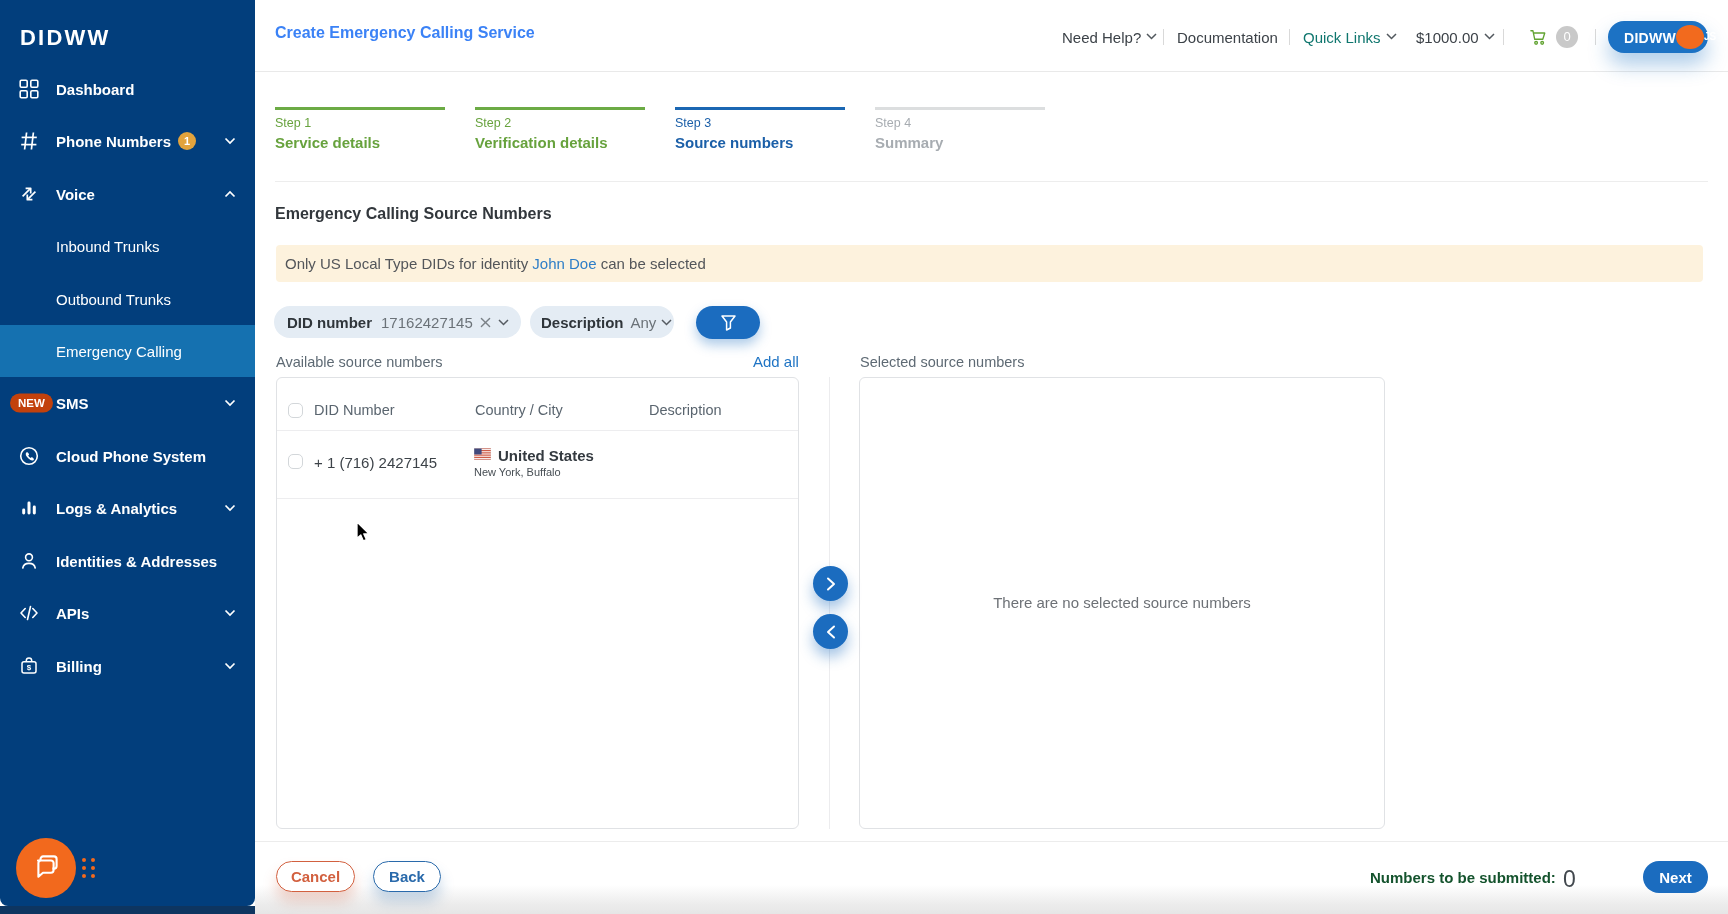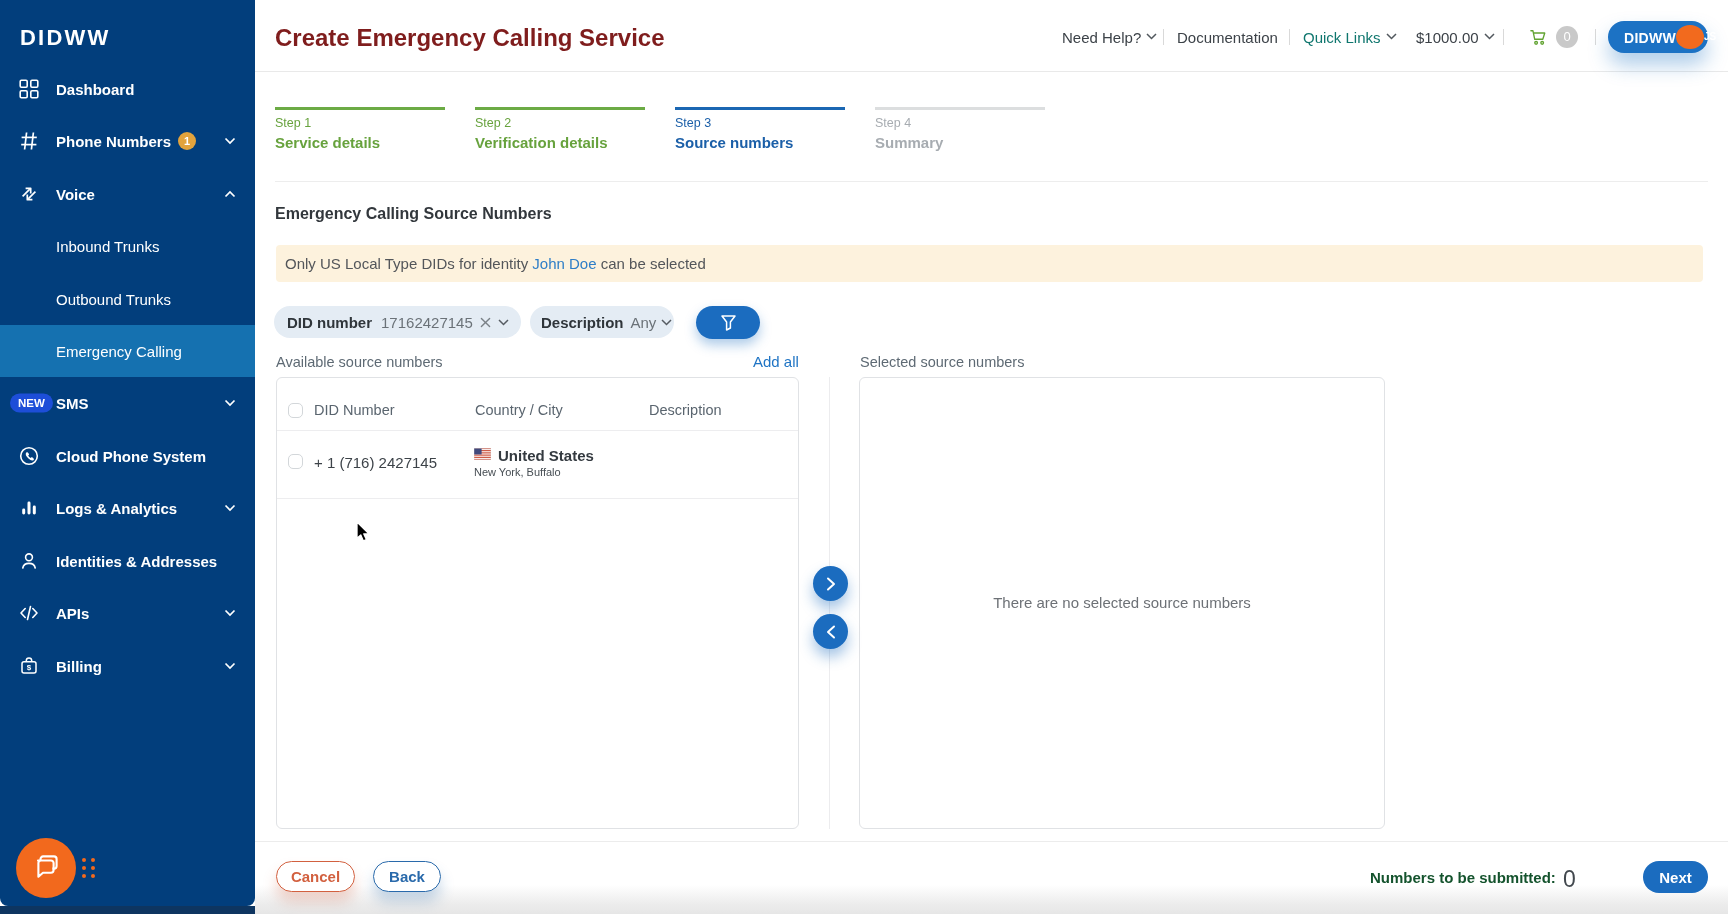--- a/index.html
+++ b/index.html
@@ -14,21 +14,21 @@
   .logo { position:absolute; left:20px; top:25px; color:#fff; font-size:22px; font-weight:700; letter-spacing:2.2px; }
   .navitem { position:absolute; left:0; width:255px; height:52px; color:#fff; }
   .navitem .icon { position:absolute; left:19px; top:50%; transform:translateY(-50%); width:20px; height:20px; }
   .navitem .lbl { position:absolute; left:56px; top:50%; transform:translateY(-50%); font-size:15px; font-weight:700; white-space:nowrap; }
   .navitem .sublbl { font-weight:400; }
   .navitem .chev { position:absolute; right:19px; top:50%; transform:translateY(-50%); }
   .activebg { position:absolute; left:0; top:325px; width:255px; height:52px; background:#1571b0; }
 
   
   #header { position:absolute; left:255px; top:0; width:1473px; height:72px; background:#fff; border-bottom:1px solid #e9e9e9; z-index:10;}
-  #title { position:absolute; left:20px; top:24px; font-size:24px; font-weight:700; color:#7f1d1d; }
+  #title { position:absolute; left:20px; top:24px; font-size:16px; font-weight:700; color:#3b82f6; }
 
   
   .stepbar { position:absolute; top:107px; width:170px; height:3px; }
   .steplbl { position:absolute; top:116px; font-size:12.5px; }
   .stepname { position:absolute; top:134px; font-size:15px; font-weight:700; }
   .green { color:#67a23d; } .bluetxt { color:#1b5fa8; } .graytxt { color:#a7acb1; }
 
   
   .hr1 { position:absolute; left:275px; top:181px; width:1433px; height:1px; background:#ededed; }
   #h2 { position:absolute; left:275px; top:205px; font-size:16px; font-weight:700; color:#32373c; }
@@ -130,21 +130,21 @@
       <span class="lbl sublbl">Inbound Trunks</span>
     </div>
   <div class="navitem" style="top:273px;">
       <span class="lbl sublbl">Outbound Trunks</span>
     </div>
   <div class="navitem" style="top:325px;">
       <span class="lbl sublbl">Emergency Calling</span>
     </div>
 
   <div class="navitem" style="top:377px;">
-    <span style="position:absolute; left:10px; top:50%; transform:translateY(-50%); height:19px; padding:0 8px; border-radius:10px; background:#1d4ed8; color:#fff; font-size:11.5px; font-weight:700; line-height:19px;">NEW</span>
+    <span style="position:absolute; left:10px; top:50%; transform:translateY(-50%); height:19px; padding:0 8px; border-radius:10px; background:#c2410c; color:#fff; font-size:11.5px; font-weight:700; line-height:19px;">NEW</span>
     <span class="lbl">SMS</span>
     <svg class="chev" width="12" height="8" viewBox="0 0 12 8" fill="none" stroke="#fff" stroke-width="1.7">
         <polyline points="1.5,1.5 6,6 10.5,1.5"></polyline>
       </svg>
   </div>
 
   <div class="navitem" style="top:430px;">
     <svg class="icon" viewBox="0 0 20 20" fill="none">
       <circle cx="10" cy="10" r="8.3" stroke="#fff" stroke-width="1.6"></circle>
       <path d="M7 6.8c.4-.6 1.3-.7 1.8-.2l1 1.1c.4.4.3 1-.1 1.4l-.5.4c.5 1.1 1.4 2 2.5 2.5l.4-.5c.4-.4 1-.5 1.4-.1l1.1 1c.5.5.4 1.4-.2 1.8-.9.5-2 .5-2.9-.1-1.7-1.1-3.1-2.5-4.2-4.2-.6-.9-.6-2-.3-3.1z" fill="#fff"></path>

